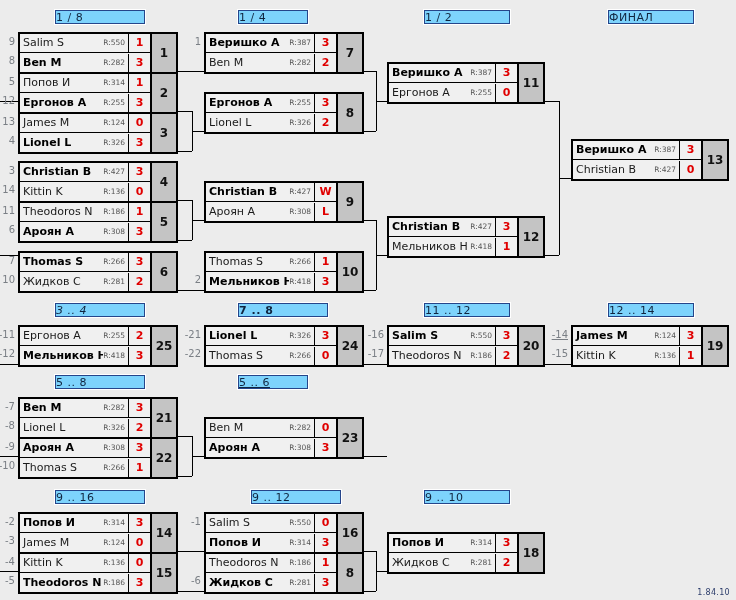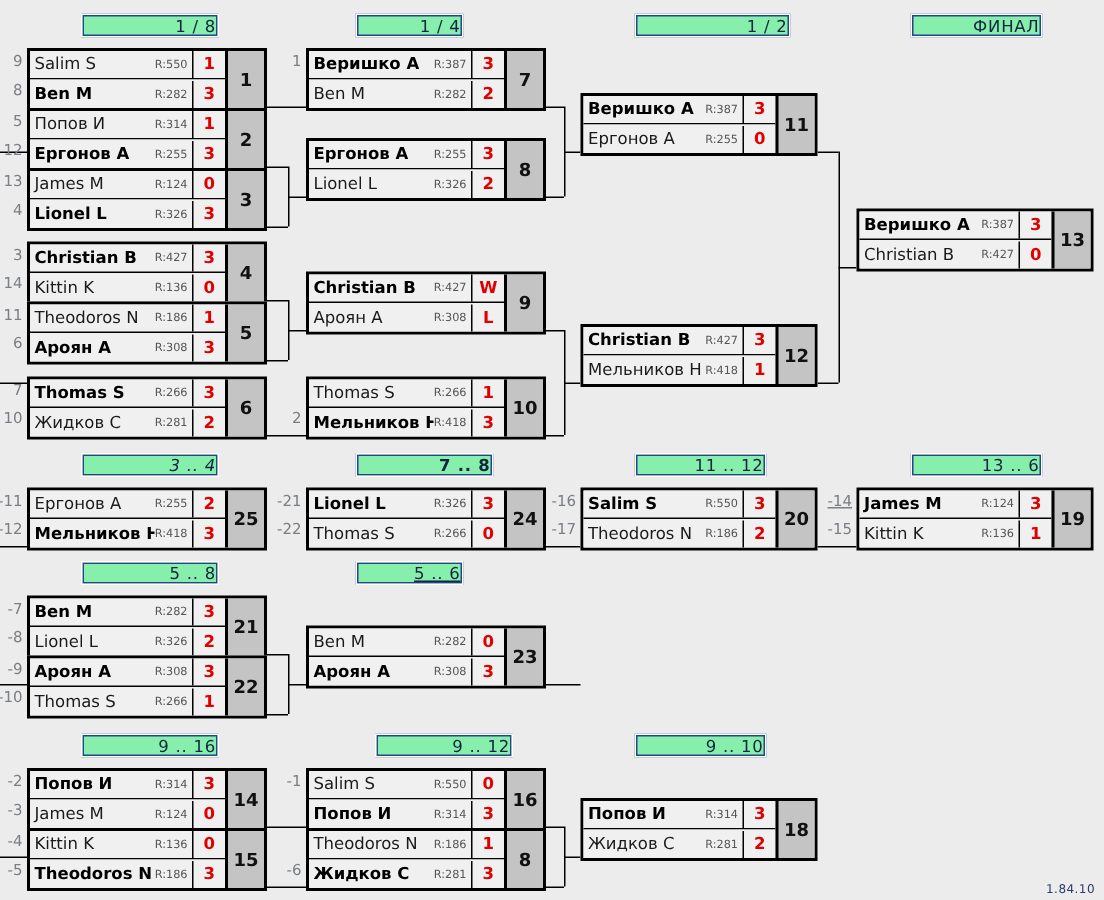--- a/index.html
+++ b/index.html
@@ -10,27 +10,27 @@
   #root {
     position: relative;
     width: 736px;
     height: 600px;
     background: #ececec;
     overflow: hidden;
   }
   
   .round-label {
     position: absolute;
-    background: #86efac;
+    background: #7dd3fc;
     border: 1px solid #25458a;
     outline: 1px solid #ffffff;
     box-shadow: 0 0 0 1px #25458a;
     color: #10253f;
     font-size: 11px;
-    text-align: right;
+    text-align: left;
     line-height: 14px;
     height: 14px;
     letter-spacing: 0.5px;
     box-sizing: border-box;
   }
   
   .match {
     position: absolute;
     box-sizing: border-box;
     border: 2px solid #000;
@@ -120,26 +120,26 @@
     letter-spacing: 0.3px;
   }
 </style>
 </head>
 <body>
 
 <div id="root">
   <div id="labels-layer">
       <div class="round-label" style="left: 55px; top: 10px; width: 90px;">1 / 8</div>
       <div class="round-label" style="left: 238px; top: 10px; width: 70px;">1 / 4</div>
-      <div class="round-label" style="left: 424px; top: 10px; width: 102px;">1 / 2</div>
+      <div class="round-label" style="left: 424px; top: 10px; width: 86px;">1 / 2</div>
       <div class="round-label" style="left: 608px; top: 10px; width: 86px;">ФИНАЛ</div>
       <div class="round-label" style="left: 55px; top: 303px; width: 90px; font-style: italic;">3 .. 4</div>
       <div class="round-label" style="left: 238px; top: 303px; width: 90px; font-weight: bold;">7 .. 8</div>
       <div class="round-label" style="left: 424px; top: 303px; width: 86px;">11 .. 12</div>
-      <div class="round-label" style="left: 608px; top: 303px; width: 86px;">13 .. 6</div>
+      <div class="round-label" style="left: 608px; top: 303px; width: 86px;">12 .. 14</div>
       <div class="round-label" style="left: 55px; top: 375px; width: 90px;">5 .. 8</div>
       <div class="round-label" style="left: 238px; top: 375px; width: 70px; text-decoration: underline;">5 .. 6</div>
       <div class="round-label" style="left: 55px; top: 490px; width: 90px;">9 .. 16</div>
       <div class="round-label" style="left: 238px; top: 490px; width: 90px; margin-left: 13px;">9 .. 12</div>
       <div class="round-label" style="left: 424px; top: 490px; width: 86px;">9 .. 10</div>
     </div>
   <div id="lines-layer">
       <div class="ln lnh" style="left: 178px; top: 71px; width: 26px; height: 1px;"></div>
       <div class="ln lnh" style="left: 178px; top: 111px; width: 14px; height: 1px;"></div>
       <div class="ln lnh" style="left: 178px; top: 151px; width: 14px; height: 1px;"></div>

